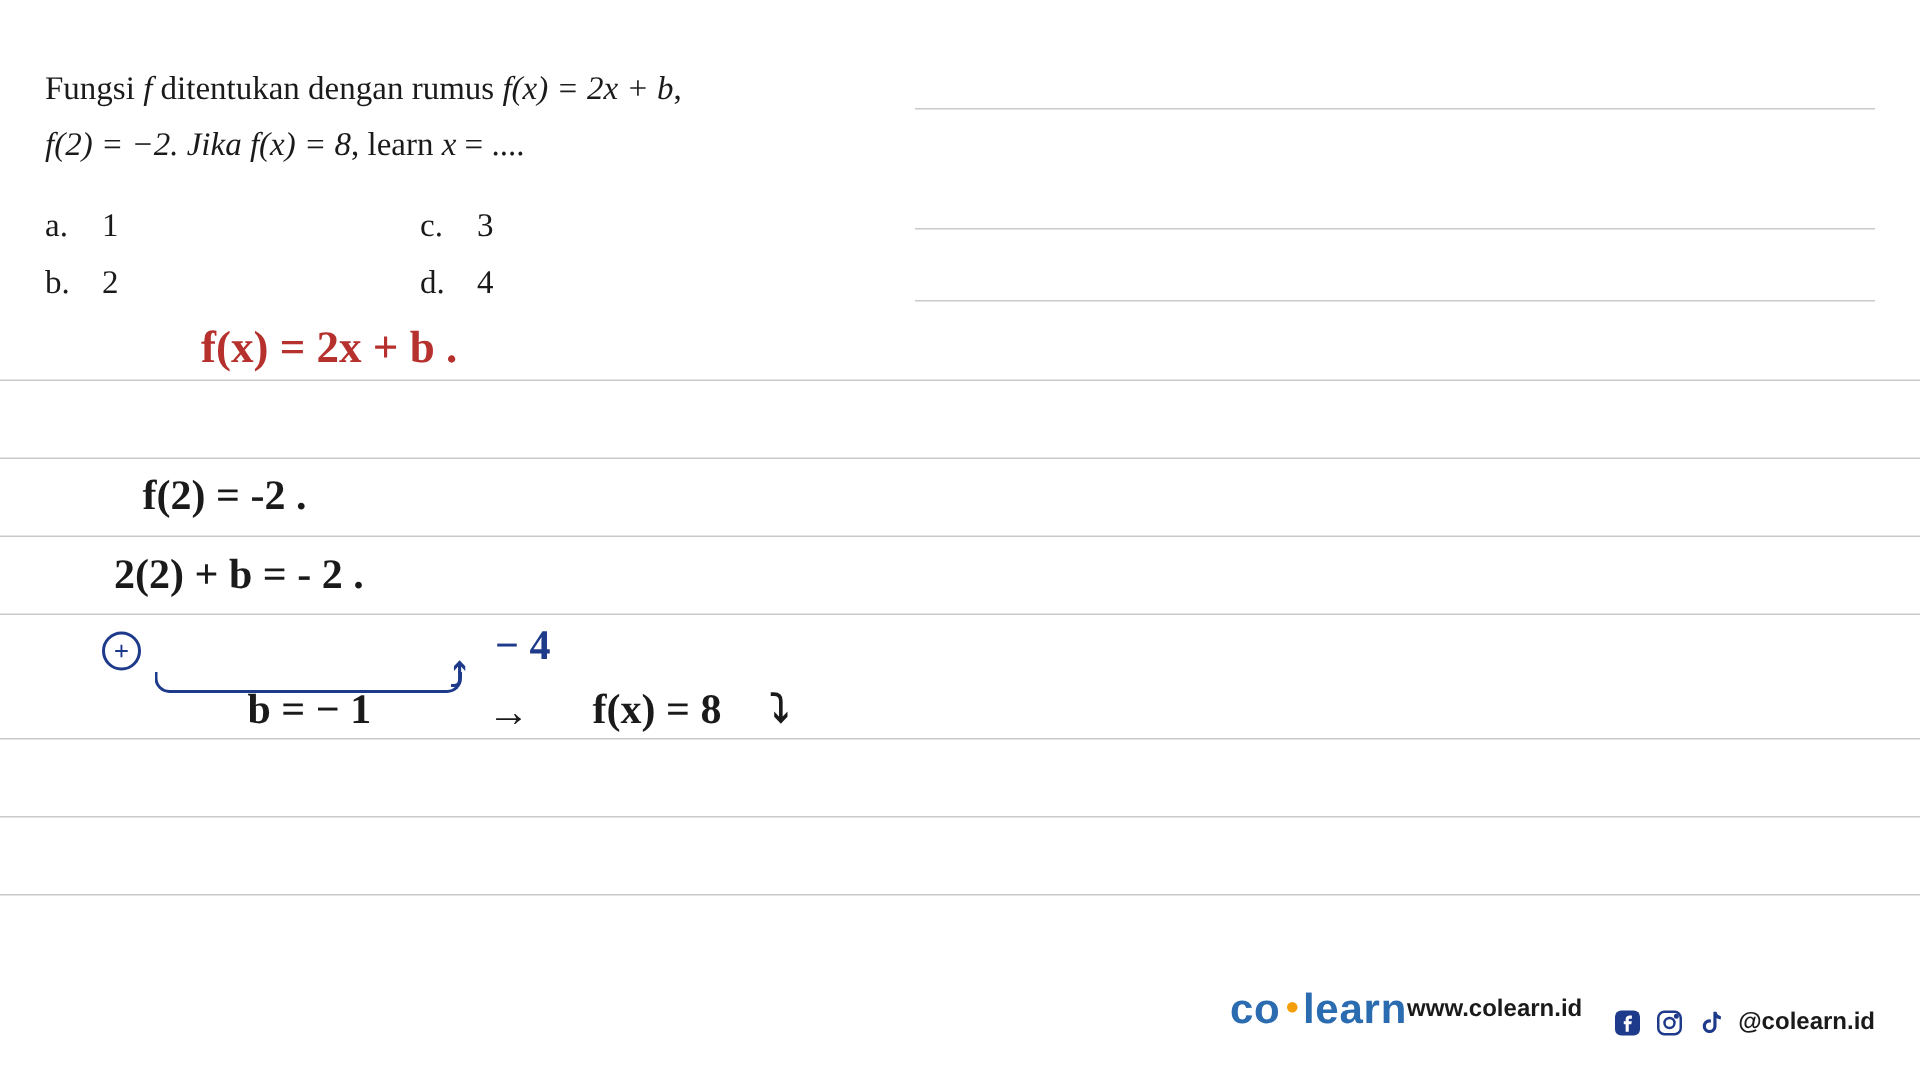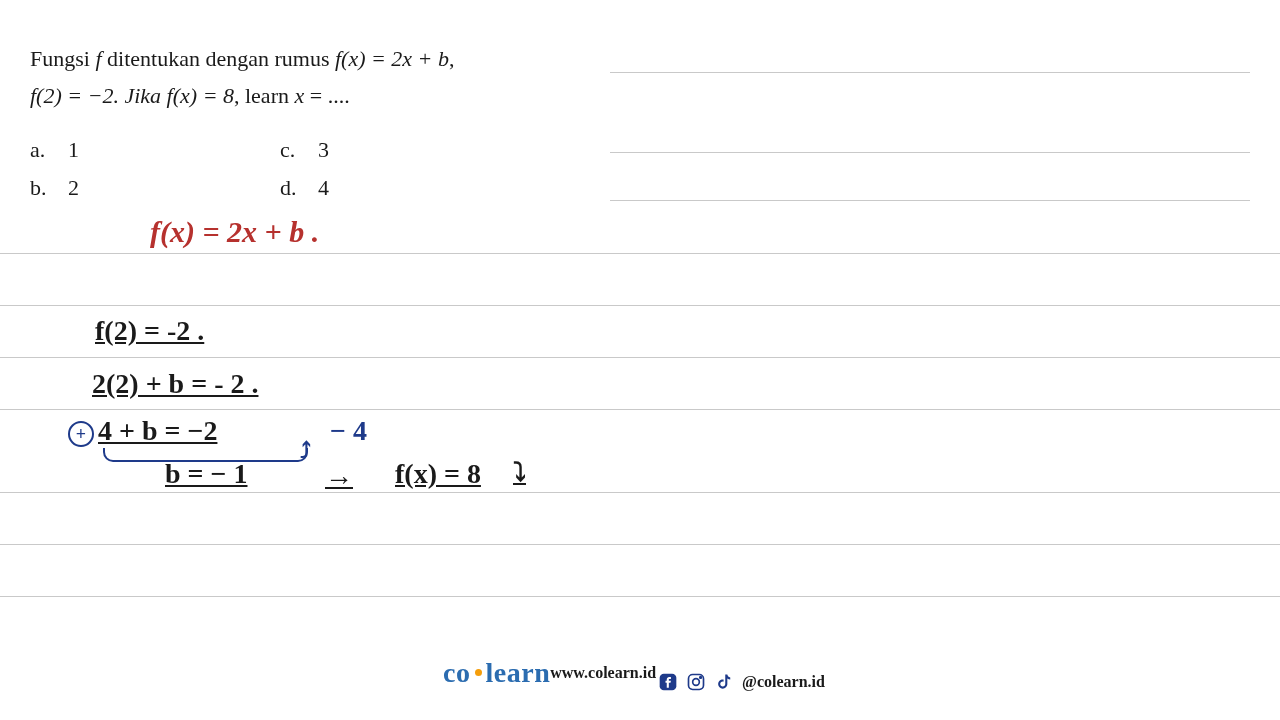--- a/index.html
+++ b/index.html
@@ -42,49 +42,49 @@
       background: #c9c9c9;
     }
     .hw {
       position: absolute;
       font-family: 'Comic Sans MS', 'Segoe Script', cursive;
       font-weight: 600;
       white-space: nowrap;
     }
     .hw-red { color: #b6312e; }
     .hw-blue { color: #1e3a8a; }
-    .hw-dark { color: #1a1a1a; text-decoration: underline; }
+    .hw-dark { color: #1a1a1a; }
     .footer {
       position: absolute;
       bottom: 28px;
       left: 18px;
       right: 30px;
       display: flex;
-      justify-content: center;
+      justify-content: flex-end;
       align-items: center;
-      font-family: Liberation Serif, serif;
+      font-family: Liberation Sans, sans-serif;
     }
     .brand {
       font-size: 28px;
       font-weight: 800;
       color: #2b6cb0;
       letter-spacing: 0.5px;
     }
     .brand .dot {
       display: inline-block;
       width: 7px; height: 7px;
       background: #f59e0b;
       border-radius: 50%;
       margin: 0 4px 5px 4px;
       vertical-align: middle;
     }
     .footer-right {
       display: flex;
       align-items: center;
-      gap: 2px;
+      gap: 20px;
       font-size: 16px;
       color: #1a1a1a;
       font-weight: 600;
     }
     .social { display: flex; align-items: center; gap: 8px; margin-top: 19px; }
     .ico { width: 20px; height: 20px; display: inline-flex; align-items: center; justify-content: center; }
     .ico svg { width: 100%; height: 100%; }
     .short-rule {
       position: absolute;
       height: 1px;
@@ -159,30 +159,29 @@
     <div class="opt">
       <span class="lbl">b.</span>
       <span>2</span>
     </div>
     <div class="opt">
       <span class="lbl">d.</span>
       <span>4</span>
     </div>
   </div>
 
-  <div class="hw hw-red" style="left:150px; top:215px; font-size:30px;font-style:italic;">f(x) = 2x + b .</div>
+  <div class="hw hw-red" style="left:134px; top:215px; font-size:30px;">f(x) = 2x + b .</div>
 
   <div class="hw hw-dark" style="left:95px; top:315px; font-size:28px;">f(2) = -2 .</div>
 
-  <div class="hw hw-dark" style="left:92px; top:368px; font-size:28px;">2(2) + b  =  - 2 .</div>
+  <div class="hw hw-dark" style="left:76px; top:368px; font-size:28px;">2(2) + b  =  - 2 .</div>
 
   <div class="circle-blue" style="left:68px; top:421px;">
     <span>+</span>
   </div>
-  <div class="hw hw-dark" style="left:98px; top:415px; font-size:28px;">4  + b  =  −2 </div>
   <div class="hw hw-blue" style="left:330px; top:415px; font-size:28px;">− 4</div>
 
   <div class="underline-arc" style="left:103px; top:448px; width:205px;"></div>
   <div class="arrow-up" style="left:300px; top:438px;">⤴</div>
 
   <div class="hw hw-dark" style="left:165px; top:458px; font-size:28px;">b  =  − 1</div>
   <div class="hw hw-dark" style="left:325px; top:460px; font-size:28px;">→</div>
   <div class="hw hw-dark" style="left:395px; top:458px; font-size:28px;">f(x) = 8</div>
   <div class="hw hw-dark" style="left:513px; top:458px; font-size:26px;">⤵</div>
 

